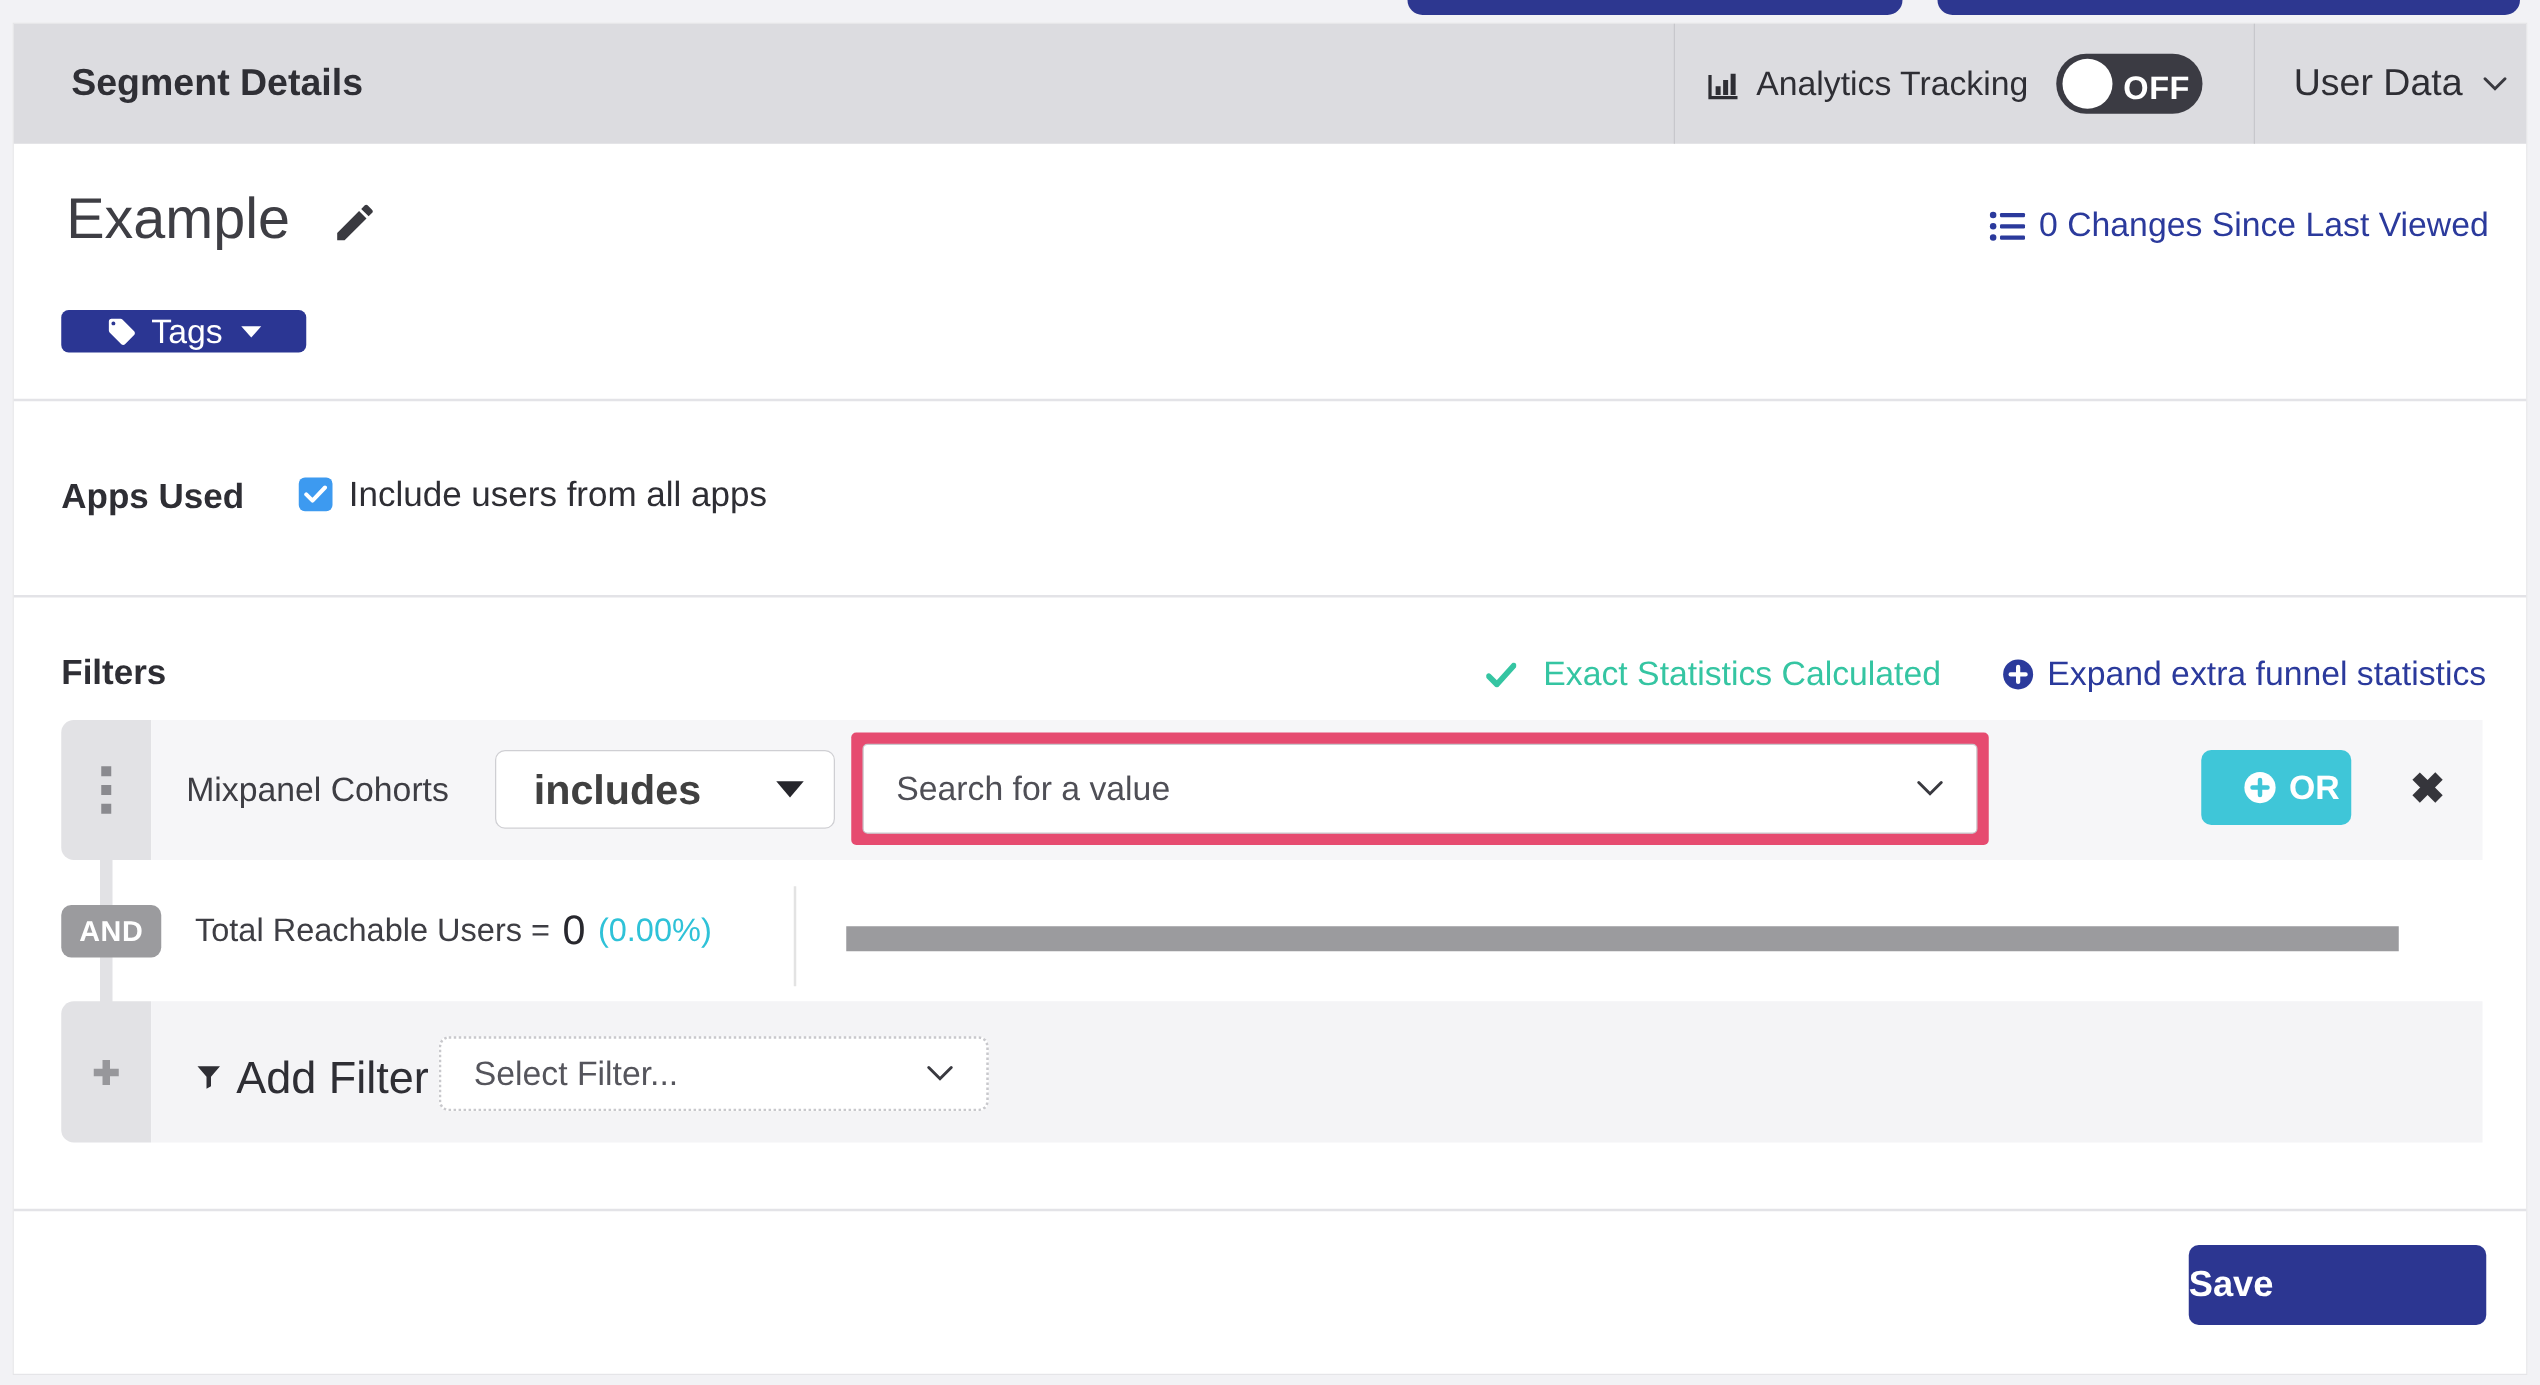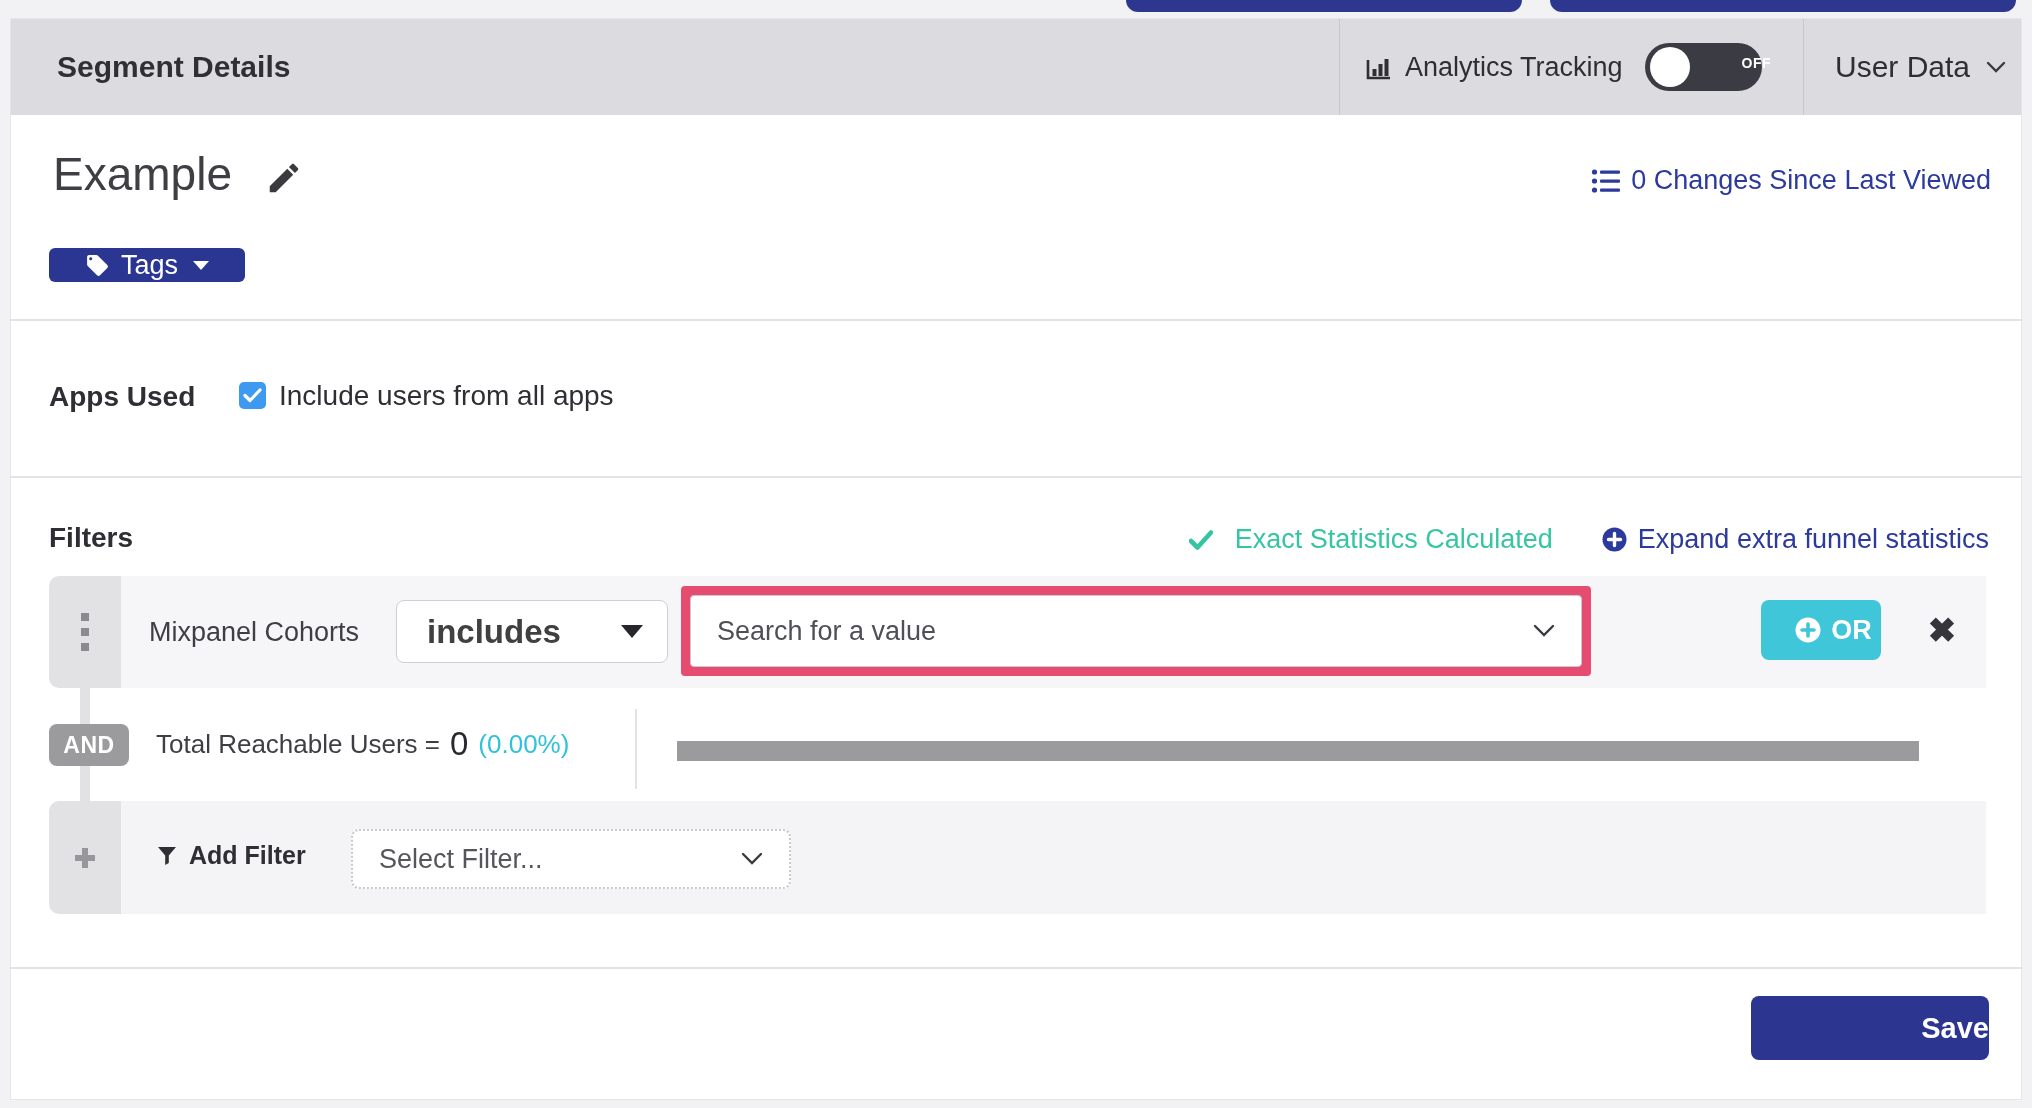--- a/index.html
+++ b/index.html
@@ -25,21 +25,21 @@
 
   
   .header-bar { position: absolute; left: 0; top: 0; width: 100%; height: 96px; background: #dcdce0; }
   .header-title { position: absolute; left: 46px; top: 31px; font-size: 30px; font-weight: bold; color: #2f2f35; }
   .hdiv { position: absolute; top: 0; width: 1px; height: 96px; background: #c7c7cc; }
   .hdiv.d1 { left: 1328px; } .hdiv.d2 { left: 1792px; }
   .analytics-group { position: absolute; left: 1352px; top: 0; height: 96px; display: flex; align-items: center; gap: 12px; }
   .analytics-label { font-size: 27px; color: #2e2e34; white-space: nowrap; }
   .toggle { position: relative; margin-left: 10px; width: 117px; height: 48px; border-radius: 24px; background: #3b3b43; cursor: pointer; }
   .toggle .knob { position: absolute; left: 5px; top: 4px; width: 40px; height: 40px; border-radius: 50%; background: #ffffff; }
-  .toggle .state { position: absolute; left: 54px; top: 12px; font-size: 14px; font-weight: bold; color: #ffffff; letter-spacing: 0.5px; margin-left: 43px; }
+  .toggle .state { position: absolute; left: 54px; top: 12px; font-size: 26px; font-weight: bold; color: #ffffff; letter-spacing: 0.5px; }
   .userdata-group { position: absolute; left: 1824px; top: 0; height: 96px; display: flex; align-items: center; gap: 16px; cursor: pointer; }
   .userdata-label { font-size: 30px; color: #2e2e34; white-space: nowrap; }
 
   
   .seg-name { position: absolute; left: 42px; top: 128px; font-size: 46px; font-weight: 400; color: #3e3e44; }
   .edit-btn { position: absolute; left: 254px; top: 140px; cursor: pointer; }
   .changes-link { position: absolute; top: 146px; right: 30px; display: flex; align-items: center; gap: 10px;
                   font-size: 27px; color: #2b3a9c; cursor: pointer; }
   .tags-btn { position: absolute; left: 38px; top: 229px; height: 34px; padding: 0 36px;
               background: #2b3693; border-radius: 6px; display: flex; align-items: center; gap: 11px;
@@ -94,31 +94,31 @@
   .reach-pct { font-size: 26px; color: #2fc2d8; }
   .vdiv { position: absolute; left: 624px; top: 690px; width: 2px; height: 80px; background: #e3e3e3; }
   .reach-bar { position: absolute; left: 666px; top: 722px; width: 1242px; height: 20px; background: #9b9b9e; }
 
   
   .frow2 { position: absolute; left: 38px; top: 782px; width: 1937px; height: 113px; }
   .pluscol { position: absolute; left: 0; top: 0; width: 72px; height: 113px; background: #e2e2e5; border-radius: 10px 0 0 10px;
              display: flex; align-items: center; justify-content: center; cursor: pointer; }
   .frow2-body { position: absolute; left: 72px; top: 0; width: 1865px; height: 113px; background: #f4f4f6; }
   .addfilter-label { position: absolute; left: 34px; top: 40px; display: flex; align-items: center; gap: 10px;
-                     font-size: 25px; font-weight: bold; color: #2e2e34; }
+                     font-size: 36px; font-weight: normal; color: #2e2e34; }
   .filter-select { position: absolute; left: 230px; top: 28px; width: 440px; height: 60px; background: #ffffff;
                    border: 2px dotted #c8c8cc; border-radius: 8px; display: flex; align-items: center; position: absolute; cursor: pointer; }
   .filter-select .ph { margin-left: 26px; font-size: 27px; color: #55555c; }
 
   
   .revert-btn { position: absolute; left: 1454px; top: 977px; width: 262px; height: 64px; background: #ffffff;
                 border: 3px solid #2b3a9c; border-radius: 8px; display: flex; align-items: center; justify-content: center; gap: 14px;
                 font-size: 29px; font-weight: bold; color: #2b3a9c; cursor: pointer; }
   .save-btn { position: absolute; left: 1740px; top: 977px; width: 238px; height: 64px; background: #2c3691; border: none;
-              border-radius: 8px; display: flex; align-items: center; justify-content: flex-end;
+              border-radius: 8px; display: flex; align-items: center; justify-content: flex-start;
               font-size: 29px; font-weight: bold; color: #ffffff; cursor: pointer; }
 
   svg { display: block; }
 </style>
 </head>
 <body>
 
 <div class="canvas">
 
   <div class="top-pill p1"></div>

